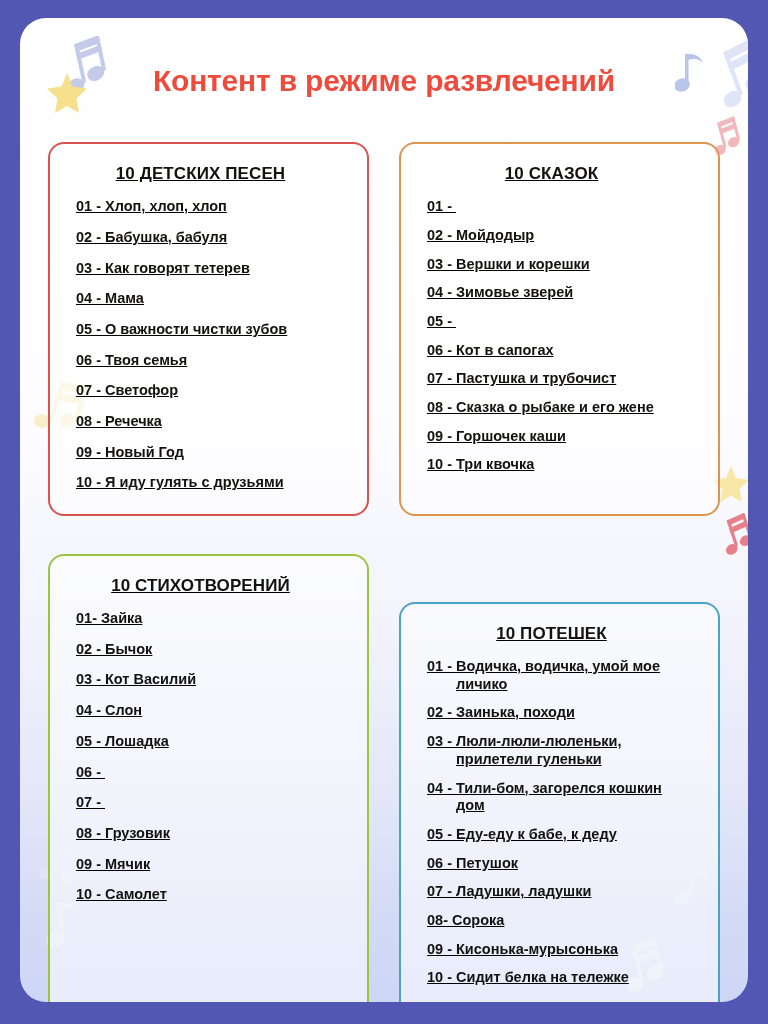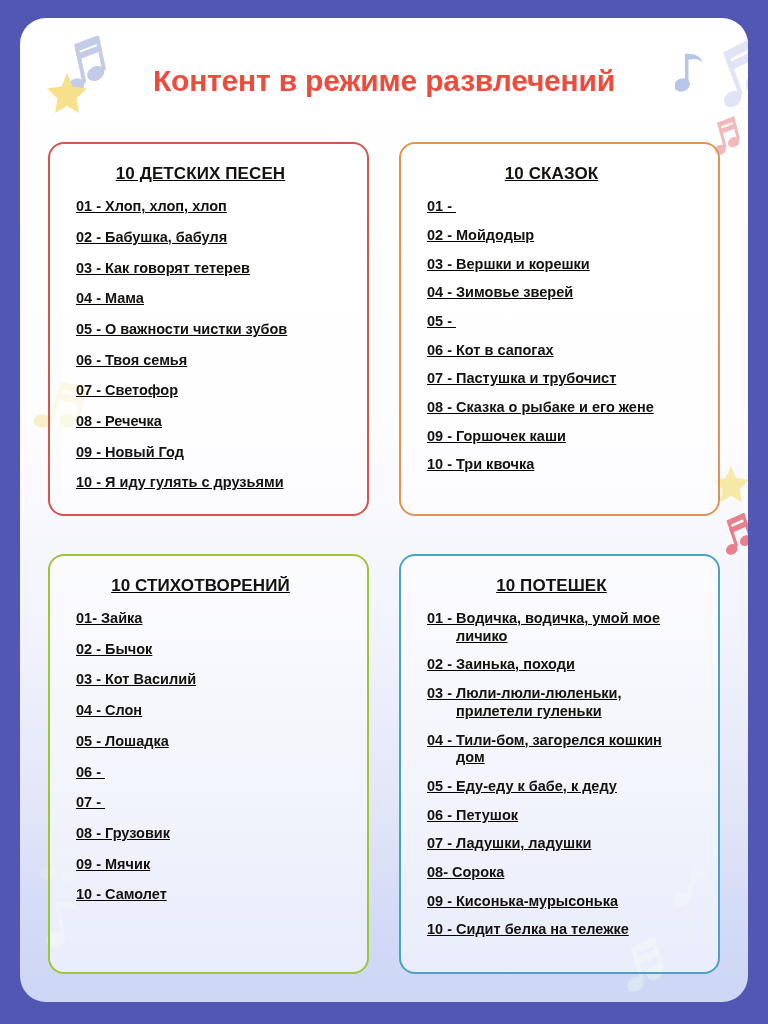--- a/index.html
+++ b/index.html
@@ -79,21 +79,21 @@
   .card {
     border: 2.5px solid #cfcfcf;
     border-radius: 16px;
     background: rgba(255,255,255,0.55);
     padding: 20px 34px 22px 18px;
     box-sizing: border-box;
   }
   .card.red    { border-color: #d9534f; }
   .card.orange { border-color: #dd9551; }
   .card.green  { border-color: #9bc43f; }
-  .card.blue   { border-color: #4aa3c6; }
+  .card.blue   { border-color: #4aa3c6; margin-top: 48px; }
 
   .card-title {
     text-align: center;
     font-size: 17px;
     font-weight: bold;
     color: #14120f;
     letter-spacing: 0.1px;
     margin: 0 0 14px 0;
   }
 

